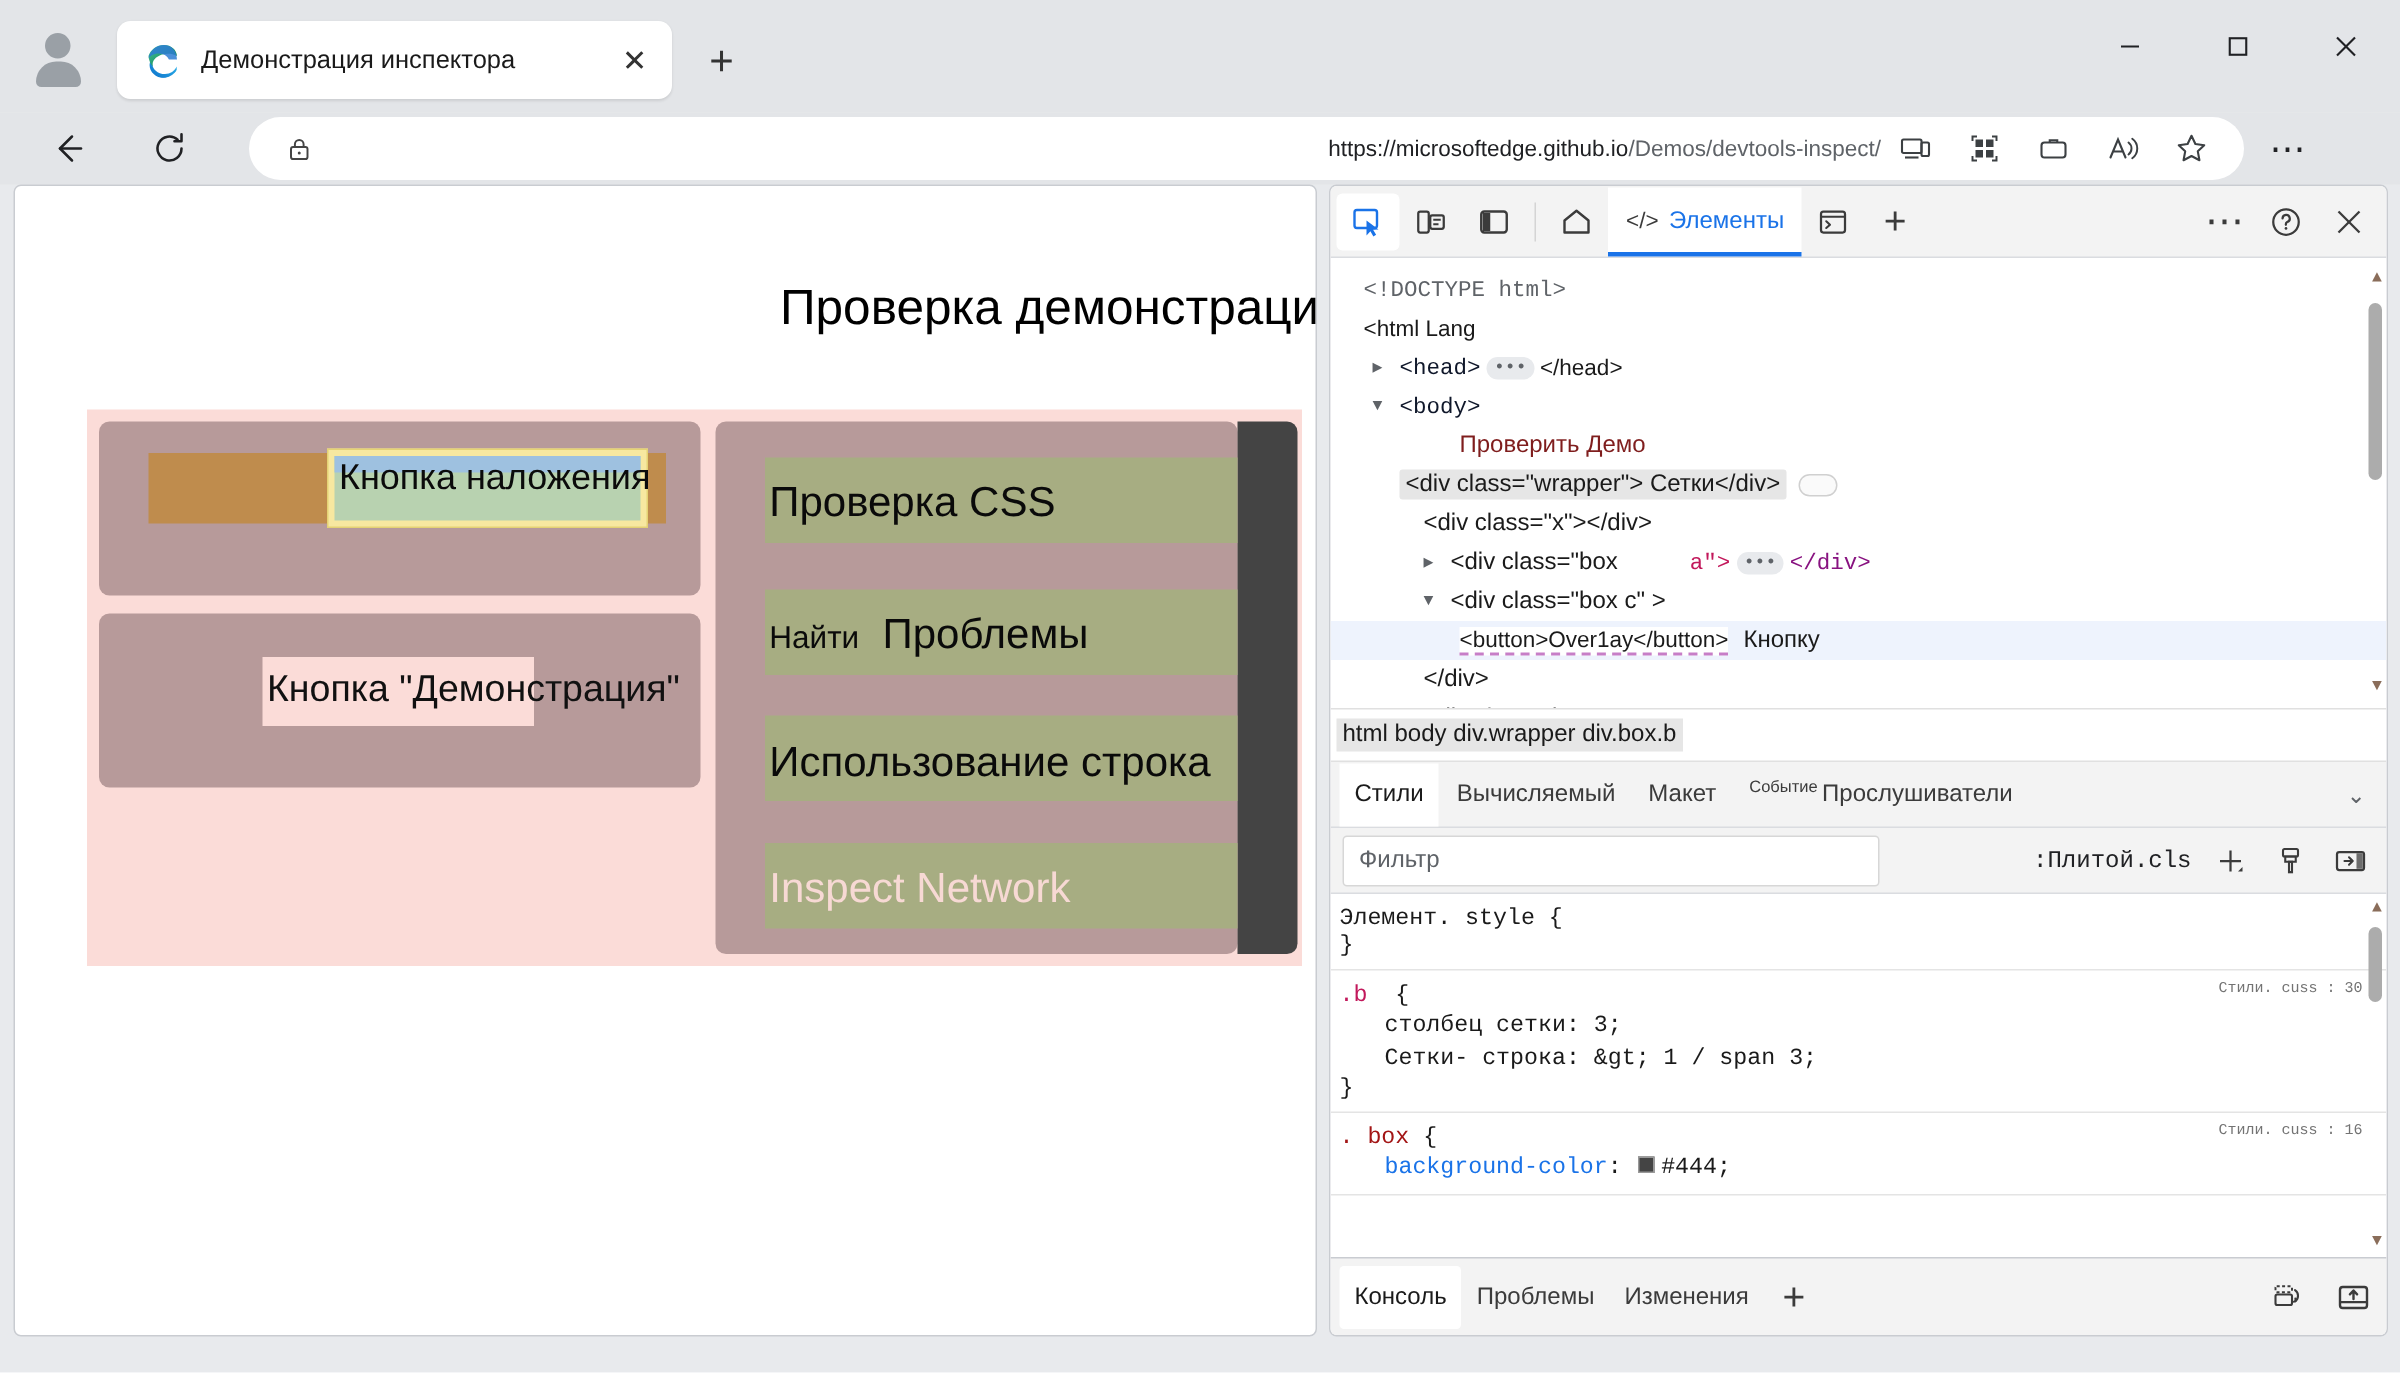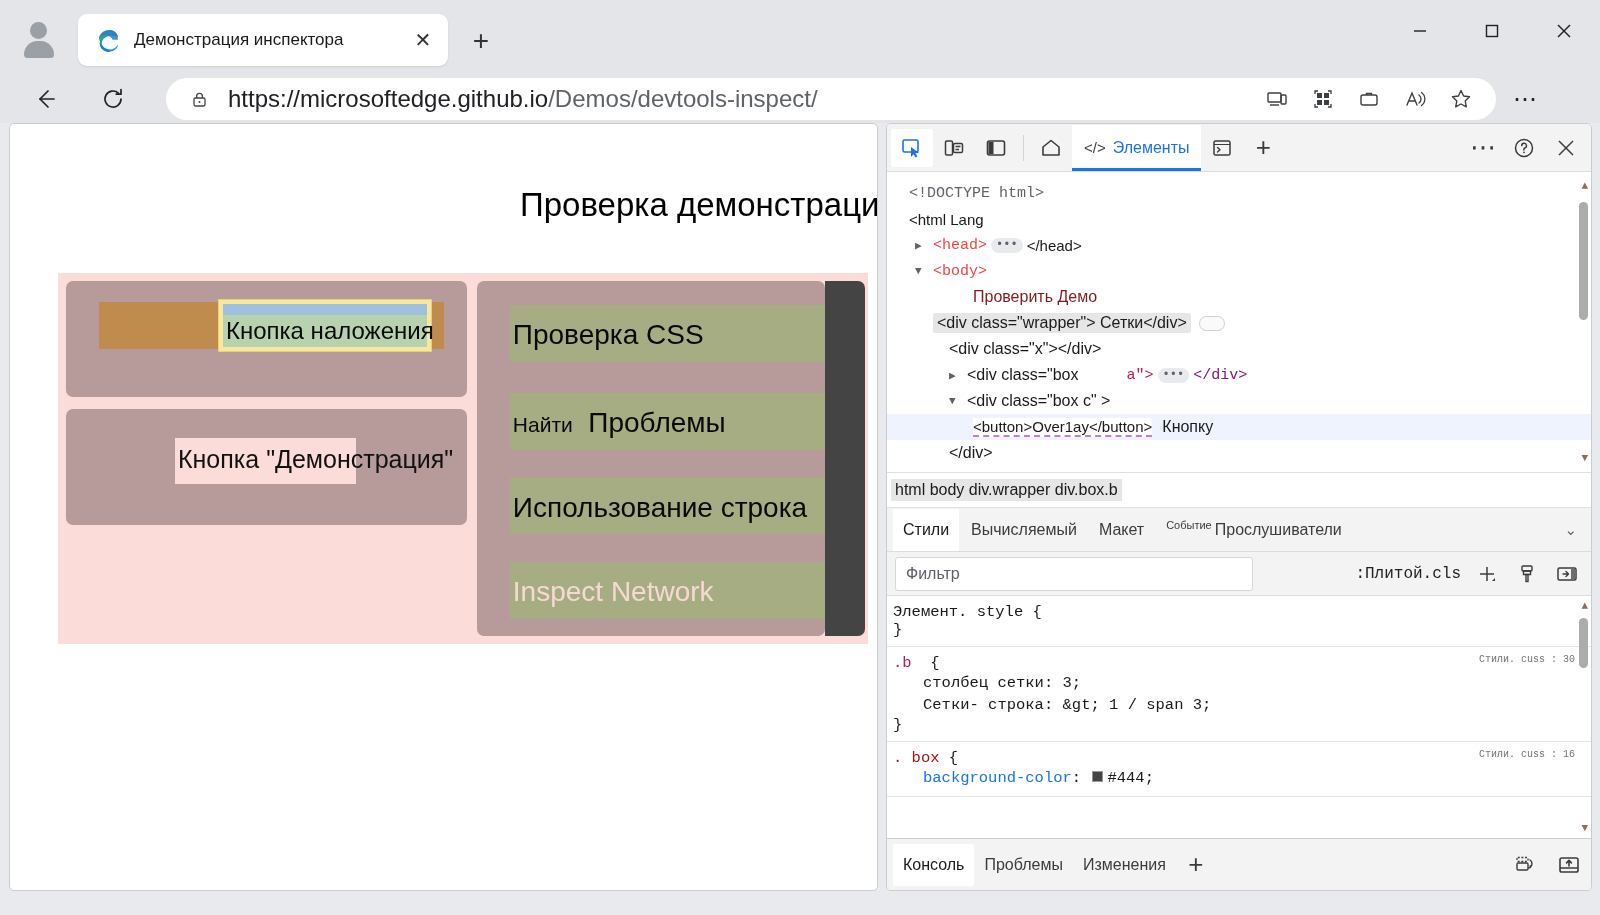--- a/index.html
+++ b/index.html
@@ -73,22 +73,22 @@
     display: flex; align-items: center; justify-content: center;
     border-radius: 50%; color: #202124;
   }
   .omnibox {
     position: absolute; left: 166px; top: 3px; width: 1330px; height: 42px;
     background: #ffffff; border-radius: 21px;
     display: flex; align-items: center; padding: 0 12px 0 20px;
   }
   .lock-icon { flex: 0 0 auto; width: 26px; display: flex; justify-content: center; color: #444; }
   .url-text {
-    flex: 1 1 auto; font-size: 24px; margin-left: 16px;
-    color: #5f6368; white-space: nowrap; overflow: hidden;
+    flex: 1 1 auto; font-size: 15px; margin-left: 16px;
+    color: #5f6368; white-space: nowrap; overflow: hidden; text-align: right;
   }
   .url-text .host { color: #202124; }
   .omni-actions { display: flex; align-items: center; flex: 0 0 auto; }
   .omni-btn {
     width: 46px; height: 36px; display: flex; align-items: center; justify-content: center;
     color: #3c4043; border-radius: 5px;
   }
   .more-btn {
     position: absolute; left: 1504px; top: 6px; width: 44px; height: 36px;
     display: flex; align-items: center; justify-content: center;
@@ -133,21 +133,21 @@
   }
   .overlay-padding {
     position: absolute; left: 157px; top: 23px; width: 204px; height: 43px;
     background: #b8d2b0;
   }
   .overlay-content {
     position: absolute; left: 157px; top: 23px; width: 204px; height: 11px;
     background: #9ec1e0;
   }
   .overlay-label {
-    position: absolute; left: 160px; top: 36px;
+    position: absolute; left: 160px; top: 24px;
     font-size: 24px; color: #0b0b0b; white-space: nowrap;
     font-family: "Liberation Sans", sans-serif;
   }
 
   .btn-demo {
     position: absolute; left: 109px; top: 29px; width: 181px; height: 46px;
     background: #fbdcd8; border: none;
   }
   .btn-demo-label {
     position: absolute; left: 112px; top: 36px;
@@ -224,21 +224,21 @@
   .tline.sel { background: #eef3fd; }
   .ind0 { padding-left: 22px; }
   .ind1 { padding-left: 28px; }
   .ind2 { padding-left: 46px; }
   .ind3 { padding-left: 62px; }
   .ind4 { padding-left: 86px; }
   .tri {
     display: inline-block; width: 14px; text-align: left; color: #5f6368; font-size: 11px;
     margin-right: 4px;
   }
-  .tag { color: #ef4444; }
+  .tag { color: #0f172a; }
   .ellipsis-pill {
     display: inline-block; background: #e8eaed; color: #5f6368;
     border-radius: 9px; padding: 0 5px; font-size: 12px; line-height: 15px;
     margin: 0 4px; vertical-align: middle;
   }
   .sans { font-family: "Liberation Sans", sans-serif; }
   .grey-bg { background: #e6e6e6; padding: 1px 4px; border-radius: 2px; }
   .badge-pill {
     display: inline-block; width: 26px; height: 15px; border: 1px solid #d0d0d0;
     border-radius: 8px; background: #fafafa; margin-left: 8px; vertical-align: middle;

